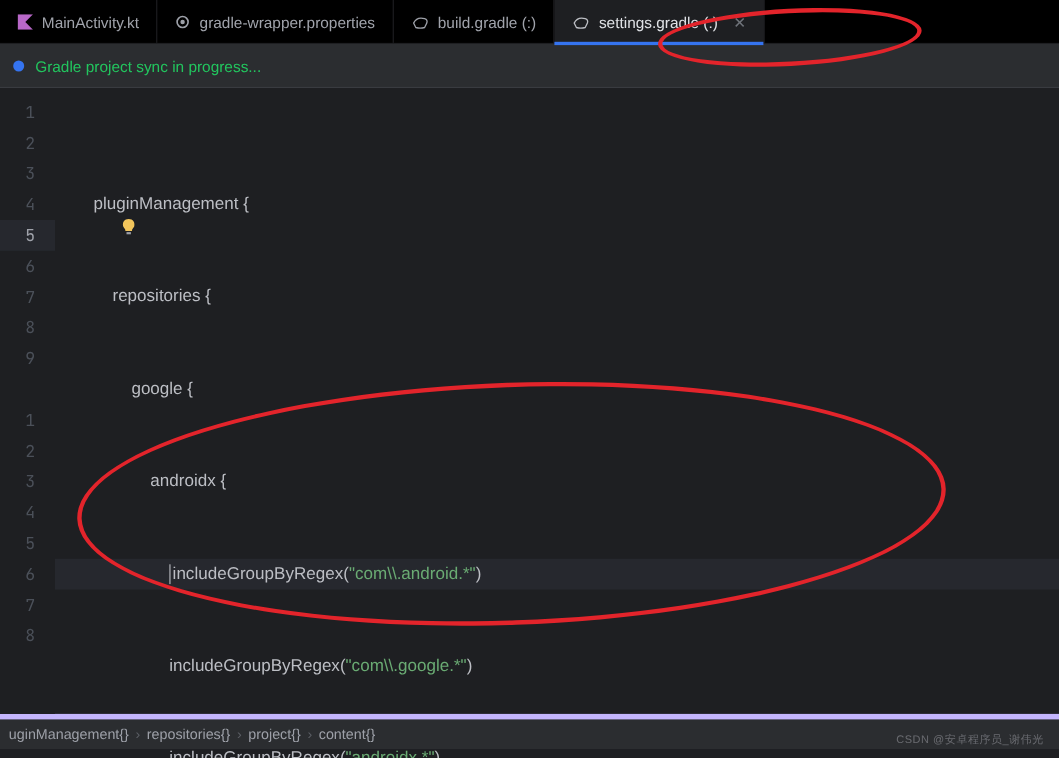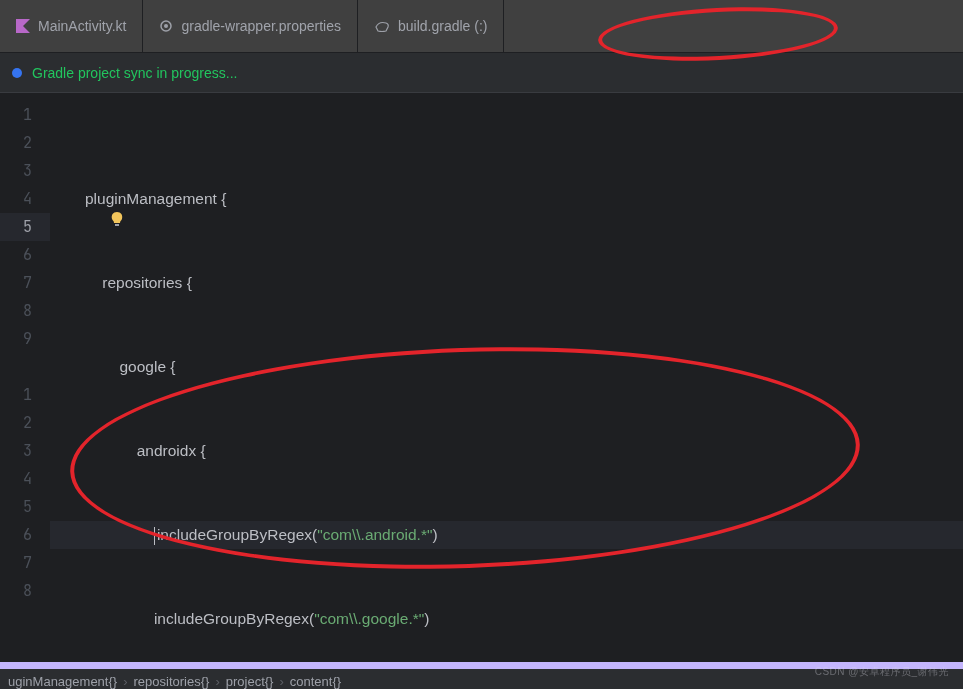--- a/index.html
+++ b/index.html
@@ -8,22 +8,22 @@
   color: #bcbec4;
   font-family: "Segoe UI", Arial, sans-serif;
   font-size: 14px;
   width: 963px;
   height: 689px;
   overflow: hidden;
   position: relative;
 }
 .tabs {
   display: flex;
-  background: #404040;
-  height: 53px;
+  background: #000000;
+  height: 40px;
   border-bottom: 1px solid #1e1f22;
 }
 .tab {
   display: flex;
   align-items: center;
   padding: 0 16px;
   gap: 8px;
   color: #a0a3ab;
   border-right: 1px solid #1e1f22;
   cursor: pointer;
@@ -96,21 +96,21 @@
 .str { color: #6aab73; }
 .caret { border-left: 1px solid #bcbec4; display:inline-block; height:18px; vertical-align:middle; margin-right:2px;}
 .breadcrumbs {
   display: flex;
   align-items: center;
   height: 32px;
   padding: 0 8px;
   gap: 6px;
   background: #2b2d30;
   color: #9da0a8;
-  border-top: 7px solid #c4b5fd;
+  border-top: 5px solid #c4b5fd;
   font-size: 13px;
 }
 .breadcrumbs .sep { color: #5a5d63; }
 .watermark {
   position: absolute;
   bottom: 10px;
   right: 14px;
   color: rgba(220,222,228,0.35);
   font-size: 10px;
   letter-spacing: 0.5px;
@@ -145,20 +145,27 @@
         <circle cx="7" cy="7" r="5" fill="none" stroke="#9da0a8" stroke-width="1.5"></circle>
         <circle cx="7" cy="7" r="2" fill="#9da0a8"></circle>
       </svg>
     <span>gradle-wrapper.properties</span>
   </div>
   <div class="tab">
     <svg width="16" height="14" viewBox="0 0 16 14">
         <path d="M2 8 Q5 2 12 4 Q15 5 14 8 L12 12 Q8 13 4 12 Z" fill="none" stroke="#9da0a8" stroke-width="1.2"></path>
       </svg>
     <span>build.gradle (:)</span>
+  </div>
+  <div class="tab active">
+    <svg width="16" height="14" viewBox="0 0 16 14">
+        <path d="M2 8 Q5 2 12 4 Q15 5 14 8 L12 12 Q8 13 4 12 Z" fill="none" stroke="#bcbec4" stroke-width="1.2"></path>
+      </svg>
+    <span>settings.gradle (:)</span>
+    <span class="close">✕</span>
   </div>
 </div>
 
 <div class="sync-bar">
   <span class="sync-dot"></span>
   <span>Gradle project sync in progress...</span>
 </div>
 
 <div class="editor">
   <div class="gutter">

